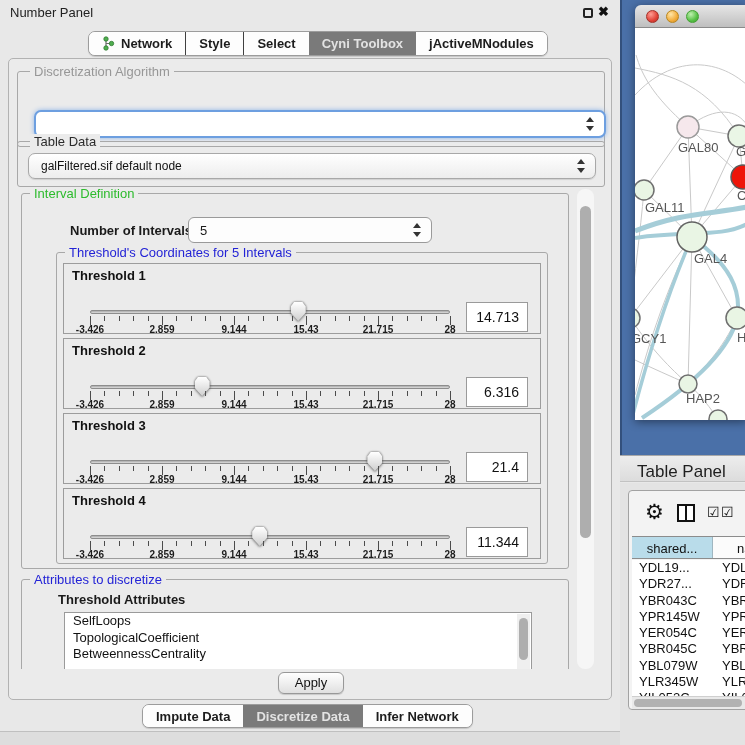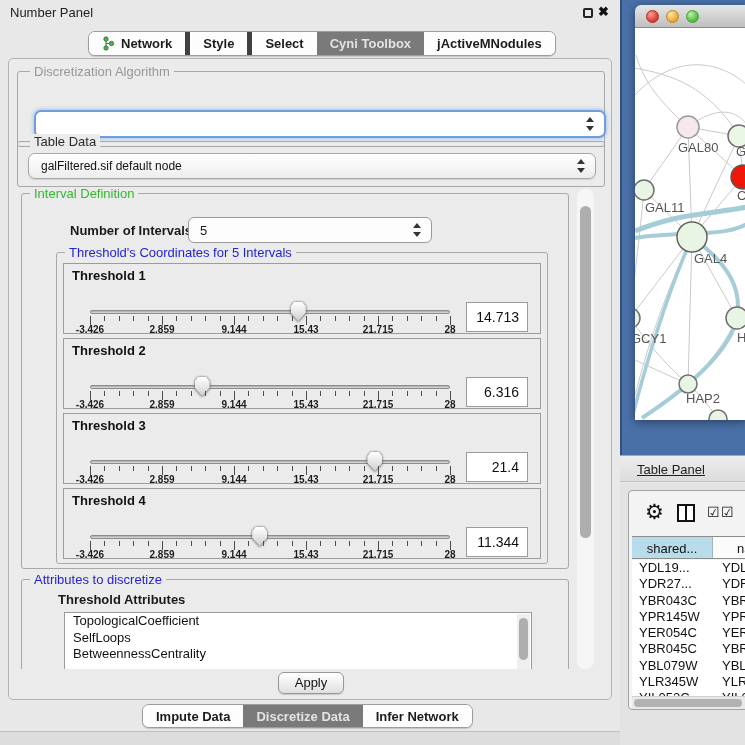--- a/index.html
+++ b/index.html
@@ -7,21 +7,21 @@
   #root { position:relative; width:745px; height:745px; background:#e8e8e8; overflow:hidden; font-size:13px; color:#1a1a1a; }
 
   
   .left-panel { position:absolute; left:0; top:0; width:620px; height:745px; }
   .titlebar-title { position:absolute; left:10px; top:5px; font-size:13px; color:#222; }
   .win-btn-restore { position:absolute; left:583px; top:8px; width:10px; height:10px; border:2px solid #222; border-radius:2px; background:transparent; }
   .win-btn-close { position:absolute; left:598px; top:4px; font-size:13px; font-weight:bold; color:#111; }
 
   .seg-bar { position:absolute; display:flex; height:25px; background:#fdfdfd; border:1px solid #9c9c9c; border-radius:7px; overflow:hidden; box-shadow:0 1px 1px rgba(0,0,0,.15); }
   .seg { display:flex; align-items:center; padding:0 13px; font-size:13px; font-weight:600; color:#1c1c1c; white-space:nowrap; background:#fdfdfd; }
-  .seg + .seg { border-left:5px solid #404040; }
+  .seg + .seg { border-left:1px solid #404040; }
   .seg.selected { background:#7a7a7a; color:#e3e3e3; border-left:none; }
   .seg.selected + .seg { border-left:none; }
   .top-tabs { left:88px; top:31px; }
   .bottom-tabs { left:142px; top:704px; height:24px; }
   .net-tab-icon { width:13px; height:15px; margin-right:6px; }
 
   .content-panel { position:absolute; left:8px; top:58px; width:604px; height:642px; background:#ebebeb; border:1px solid #b2b2b2; border-radius:5px; }
 
   .group { position:absolute; border:1px solid #a8a8a8; border-radius:3px; }
   .group-title { position:absolute; top:-8px; left:12px; background:#ebebeb; padding:0 4px; font-size:13px; line-height:15px; white-space:nowrap; }
@@ -87,21 +87,21 @@
   .network-bg { position:absolute; left:0; top:0; width:125px; height:455px; background:#4a70a8; border-left:2px solid #33507c; }
   .net-window { position:absolute; left:13px; top:5px; width:112px; height:415px; border-radius:6px 0 0 0; overflow:hidden; box-shadow:0 2px 10px rgba(0,0,0,.45); }
   .net-titlebar { position:relative; height:23px; background:linear-gradient(180deg,#e6e6e6,#bfbfbf); border-bottom:1px solid #8a8a8a; }
   .tl { position:absolute; top:5px; width:13px; height:13px; border-radius:50%; }
   .tl-red { left:11px; background:radial-gradient(circle at 35% 30%, #ff9d94, #e14338 60%, #b52f26); border:1px solid #a33028; }
   .tl-yellow { left:31px; background:radial-gradient(circle at 35% 30%, #ffe6a8, #f2ad3c 60%, #cd8a25); border:1px solid #b8861f; }
   .tl-green { left:51px; background:radial-gradient(circle at 35% 30%, #c0f0b0, #57c146 60%, #3f9c31); border:1px solid #43a033; }
   .net-view { position:relative; height:392px; background:#ffffff; }
 
   .table-panel-header { position:absolute; left:0; top:455px; width:125px; height:27px; background:linear-gradient(180deg,#ededed,#dcdcdc); border-top:1px solid #a8a8a8; border-bottom:1px solid #c2c2c2; }
-  .table-panel-title { position:absolute; left:17px; top:6px; font-size:13px; color:#1e1e1e;text-decoration:underline; }
+  .table-panel-title { position:absolute; left:17px; top:6px; font-size:17px; color:#1e1e1e; }
   .table-panel-body { position:absolute; left:0; top:483px; width:125px; height:262px; background:#e3e3e3; }
   .tp-box { position:absolute; left:8px; top:7px; width:130px; height:220px; background:#f3f3f3; border:1px solid #a2a2a2; border-radius:4px; overflow:hidden; }
   .tp-toolbar { position:relative; height:45px; }
   .gear-glyph { position:absolute; left:16px; top:9px; font-size:21px; color:#111; }
   .split-col-icon { position:absolute; left:48px; top:13px; width:18px; height:18px; border:2px solid #111; background:#fff; }
   .split-col-icon i { position:absolute; left:50%; top:0; bottom:0; width:2px; margin-left:-1px; background:#111; display:block; }
   .cb-glyph { position:absolute; top:13px; font-size:14px; color:#111; }
   .cb1 { left:78px; } .cb2 { left:92px; }
   .tp-header { position:absolute; left:3px; top:45px; right:0; height:23px; display:flex; border-top:1px solid #8c8c8c; border-bottom:1px solid #8c8c8c; }
   .tp-h1 { width:81px; background:#bádceá; background:#b9dcea; border-right:1px solid #9fb6c0; text-align:center; font-size:13px; padding-top:4px; color:#111; }
@@ -377,22 +377,22 @@
               <div class="value-box">11.344</div>
             </div>
           </div>
         </div>
 
         <div class="group group-attrs">
           <div class="group-title">Attributes to discretize</div>
           <div class="attrs-subtitle">Threshold Attributes</div>
           <div class="attr-list">
             <div class="attr-items">
+                <div class="attr-item">SelfLoops</div>
                 <div class="attr-item">TopologicalCoefficient</div>
-                <div class="attr-item">SelfLoops</div>
                 <div class="attr-item">BetweennessCentrality</div>
               </div>
             <div class="list-scroll">
               <div class="list-scroll-thumb"></div>
             </div>
           </div>
         </div>
 
         <div class="v-scroll">
           <div class="v-scroll-thumb"></div>

